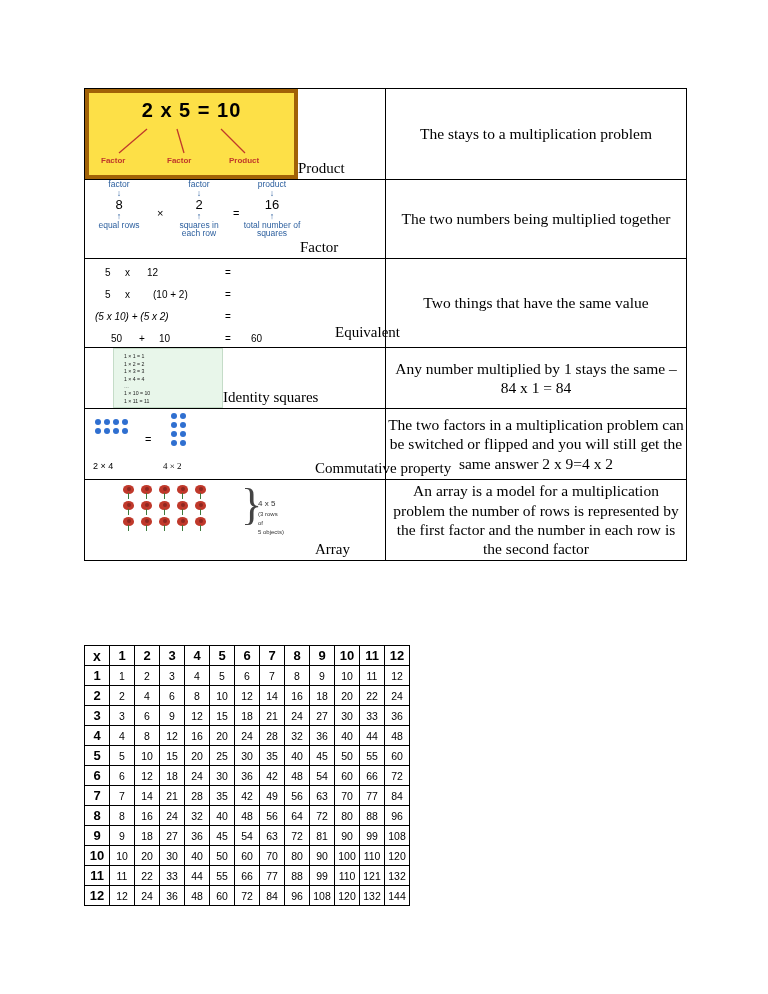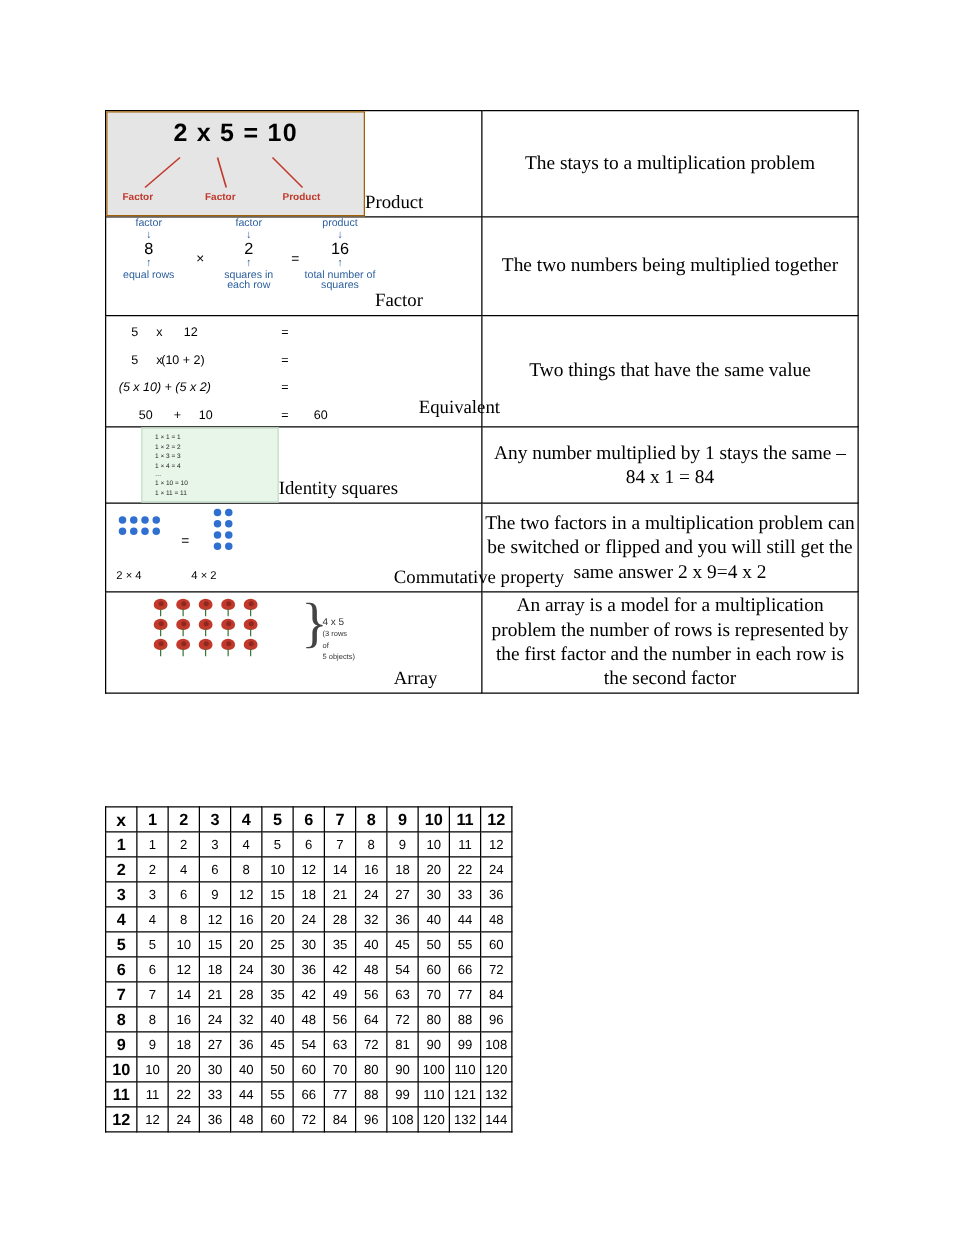--- a/index.html
+++ b/index.html
@@ -46,23 +46,23 @@
     display:flex;
     align-items:flex-end;
     justify-content:flex-start;
   }
   .art{flex:0 0 auto;}
   .term-wrap{flex:0 0 auto;padding-bottom:2px;}
 
   
   .art1{
     width:205px;height:82px;
-    border:1px solid #a16207;
+    border:4px solid #a16207;
     position:relative;
-    background:#e5e5e5;
+    background:#fde047;
   }
   .art1 .eqn{
     position:absolute;left:0;right:0;top:6px;
     text-align:center;
     font-family:"Liberation Sans",sans-serif;
     font-weight:bold;font-size:20px;
     letter-spacing:1px;
   }
   .art1 .lbl{
     position:absolute;
@@ -242,21 +242,21 @@
           <div class="cell-flex">
             <div class="art">
               <div class="art3">
                 <div class="ln" style="left:20px;top:8px;">5</div>
                 <div class="ln" style="left:40px;top:8px;">x</div>
                 <div class="ln" style="left:62px;top:8px;">12</div>
                 <div class="ln" style="left:140px;top:8px;">=</div>
 
                 <div class="ln" style="left:20px;top:30px;">5</div>
                 <div class="ln" style="left:40px;top:30px;">x</div>
-                <div class="ln" style="left:44px;top:30px;">(10 + 2)</div>
+                <div class="ln" style="left:68px;top:30px;">(10 + 2)</div>
                 <div class="ln" style="left:140px;top:30px;">=</div>
 
                 <div class="ln" style="left:10px;top:52px;font-style:italic;">(5 x 10) + (5 x 2)</div>
                 <div class="ln" style="left:140px;top:52px;">=</div>
 
                 <div class="ln" style="left:26px;top:74px;">50</div>
                 <div class="ln" style="left:54px;top:74px;">+</div>
                 <div class="ln" style="left:74px;top:74px;">10</div>
                 <div class="ln" style="left:140px;top:74px;">=</div>
                 <div class="ln" style="left:166px;top:74px;">60</div>
@@ -308,21 +308,21 @@
                     <span></span>
                     <span></span>
                     <span></span>
                     <span></span>
                     <span></span>
                     <span></span>
                     <span></span>
                     <span></span>
                   </div>
                 <div class="cap" style="left:8px;top:52px;">2 × 4</div>
-                <div class="cap" style="left:68px;top:52px;">4 × 2</div>
+                <div class="cap" style="left:78px;top:52px;font-family:Liberation Serif, serif;">4 × 2</div>
               </div>
             </div>
             <div class="term-wrap"><span class="term">Commutative property</span></div>
           </div>
         </td>
         <td class="right-cell">The two factors in a multiplication problem can be switched or flipped and you will still get the same answer 2 x 9=4 x 2</td>
       </tr>
 
       <tr>
         <td class="left-cell">

